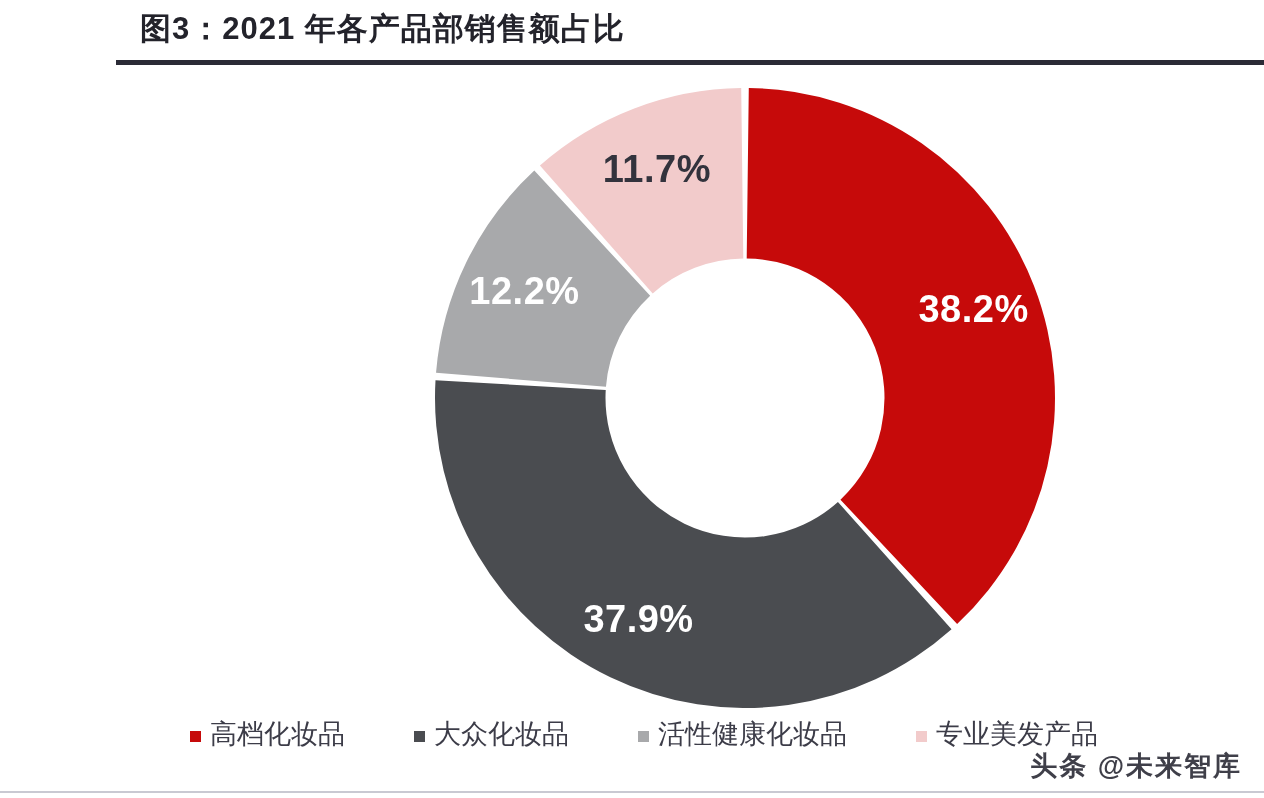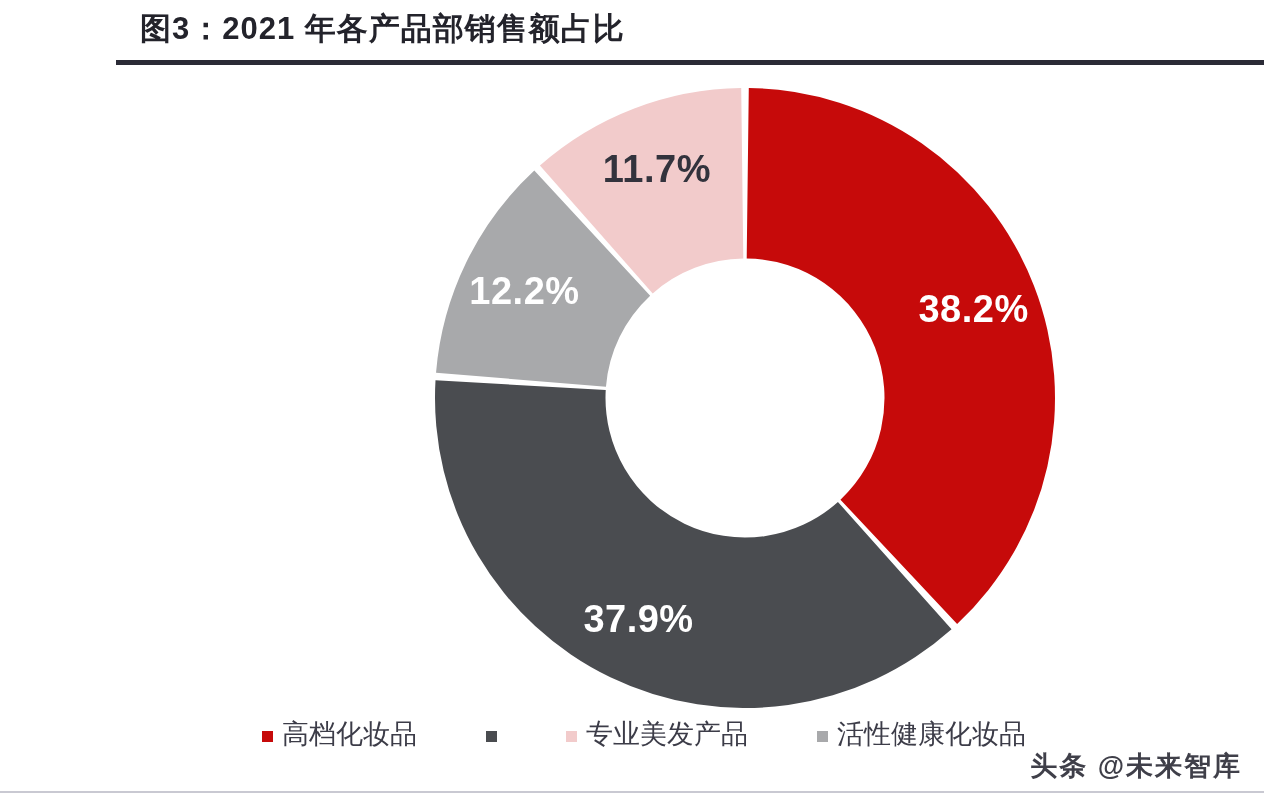--- a/index.html
+++ b/index.html
@@ -146,25 +146,26 @@
   </svg>
 </div>
 
 <div id="legend">
     <div class="legend-item">
       <span class="legend-marker" style="background: rgb(198, 10, 10);"></span>
       <span class="legend-label">高档化妆品</span>
     </div>
     <div class="legend-item">
       <span class="legend-marker" style="background: rgb(74, 76, 80);"></span>
+      <span class="legend-label">大众化妆品</span>
+    </div>
+    <div class="legend-item">
+      <span class="legend-marker" style="background: rgb(168, 169, 171);"></span>
+      <span class="legend-label">活性健康化妆品</span>
     </div>
     <div class="legend-item">
       <span class="legend-marker" style="background: rgb(242, 203, 203);"></span>
       <span class="legend-label">专业美发产品</span>
-    </div>
-    <div class="legend-item">
-      <span class="legend-marker" style="background: rgb(168, 169, 171);"></span>
-      <span class="legend-label">活性健康化妆品</span>
     </div>
   </div>
 
 <div id="watermark">头条 @未来智库</div>
 <div id="bottom-rule"></div>
 
 </body></html>

